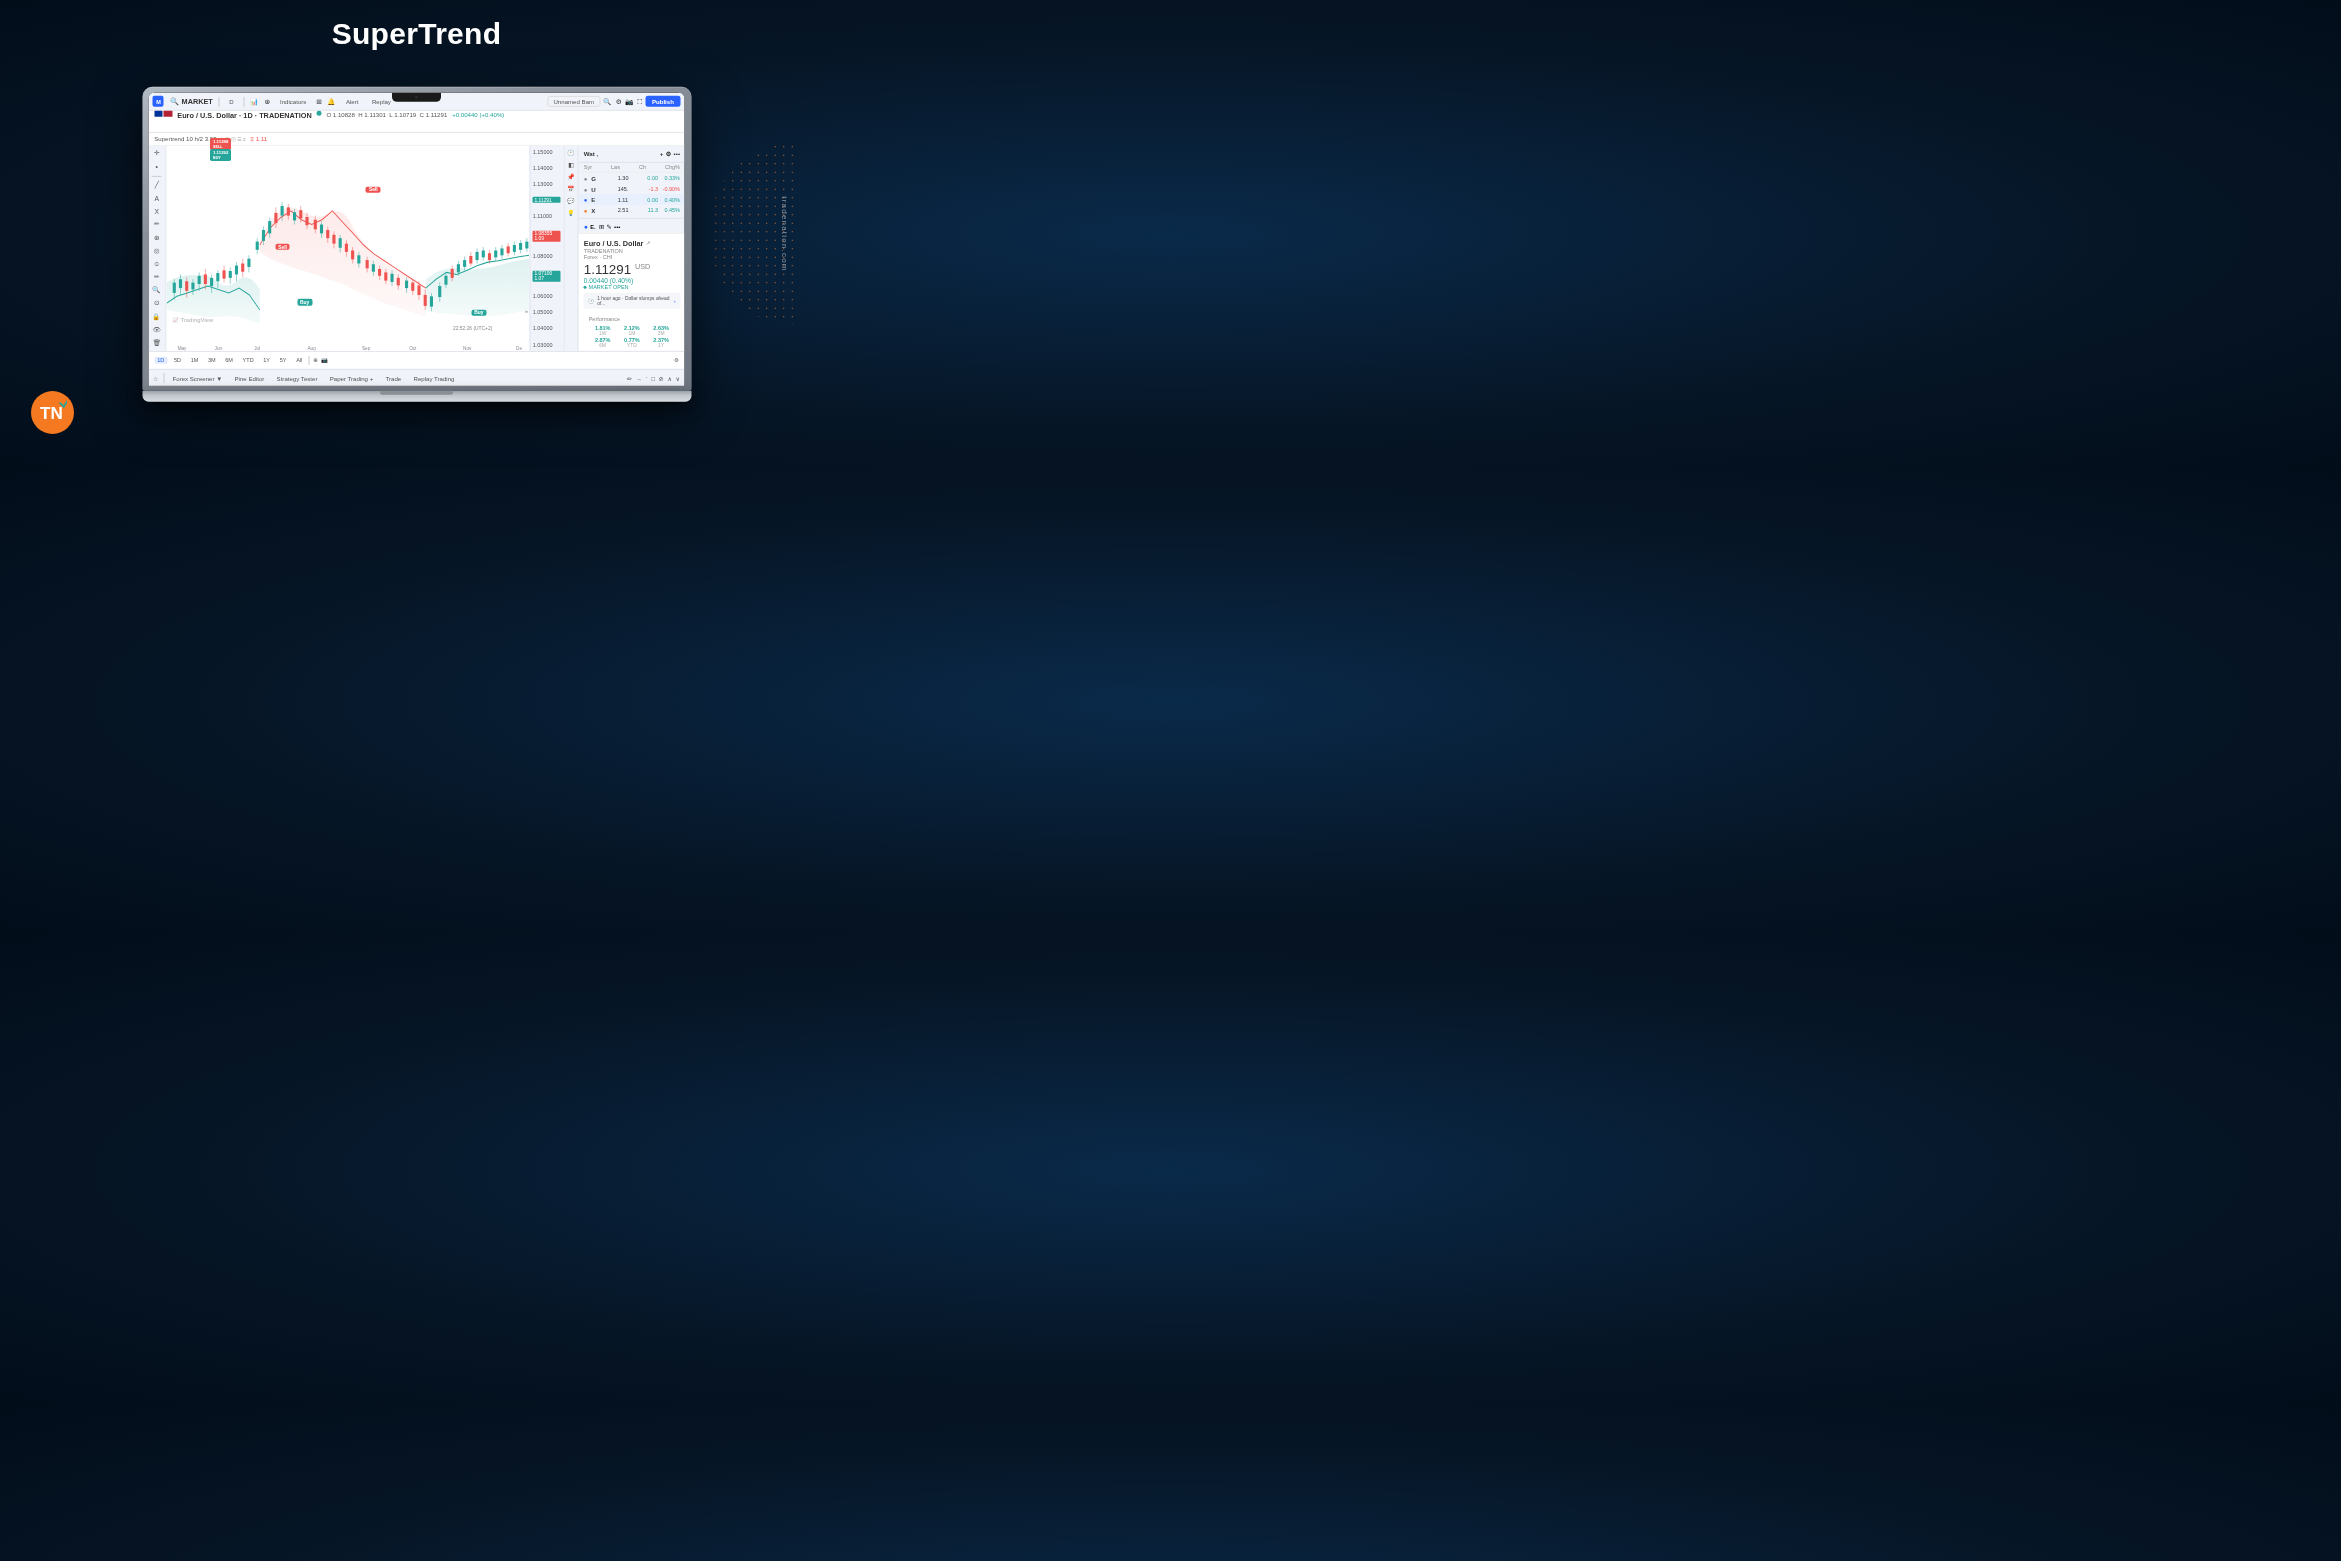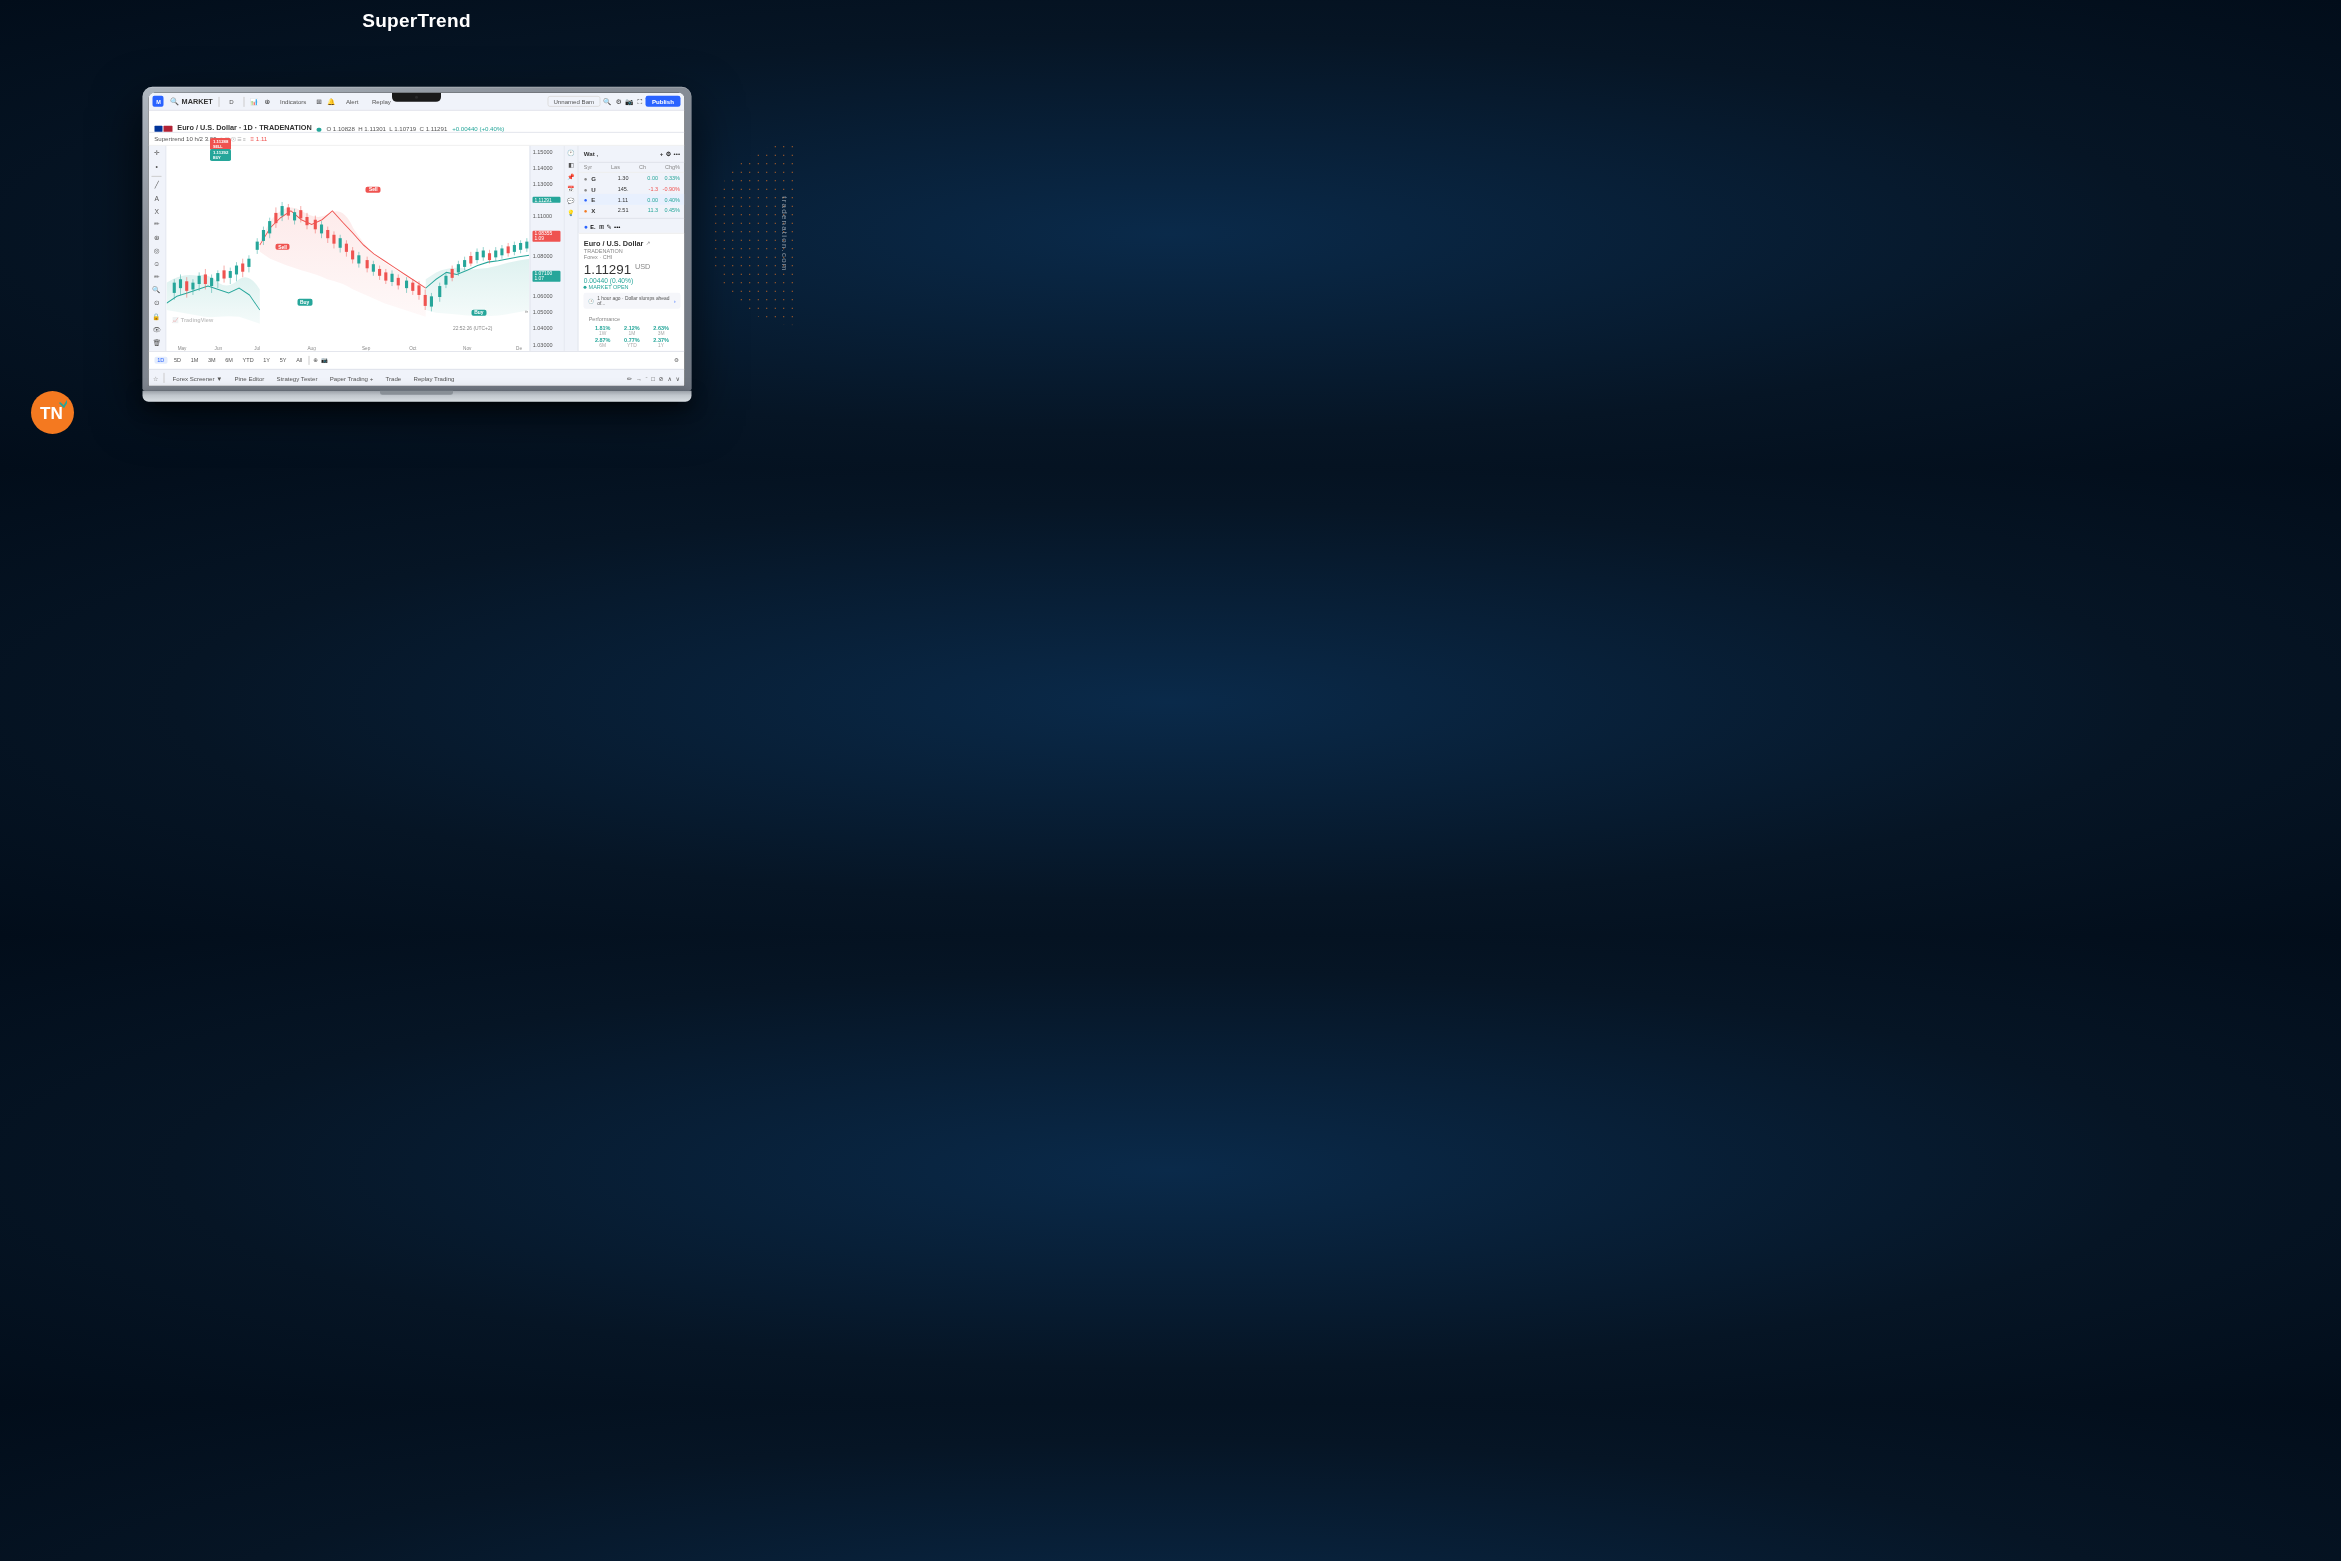--- a/index.html
+++ b/index.html
@@ -17,25 +17,25 @@
       position: absolute;
       inset: 0;
       background-image: radial-gradient(circle, rgba(255,255,255,0.08) 0.6px, transparent 0.6px);
       background-size: 13.4px 13.4px;
       pointer-events: none;
     }
 
     
     .title {
       position: absolute;
-      top: 10px;
+      top: 17px;
       left: 50%;
       transform: translateX(-50%);
       color: white;
-      font-size: 19px;
+      font-size: 30px;
       font-weight: 800;
       letter-spacing: 0.3px;
       white-space: nowrap;
       z-index: 10;
     }
 
     
     .tn-logo {
       position: absolute;
       bottom: 34px;
@@ -208,21 +208,21 @@
       font-size: 6.1px;
       color: #555;
     }
 
     
     .tv-symbol-bar {
       height: 22px;
       background: #fff;
       border-bottom: 0.6px solid #e0e3eb;
       display: flex;
-      align-items: flex-end;
+      align-items: flex-start;
       padding: 0 6.1px;
       gap: 4.9px;
       font-size: 6.1px;
       color: #333;
     }
     .tv-symbol-flag {
       display: flex;
       gap: 1.2px;
     }
     .flag-eu {

